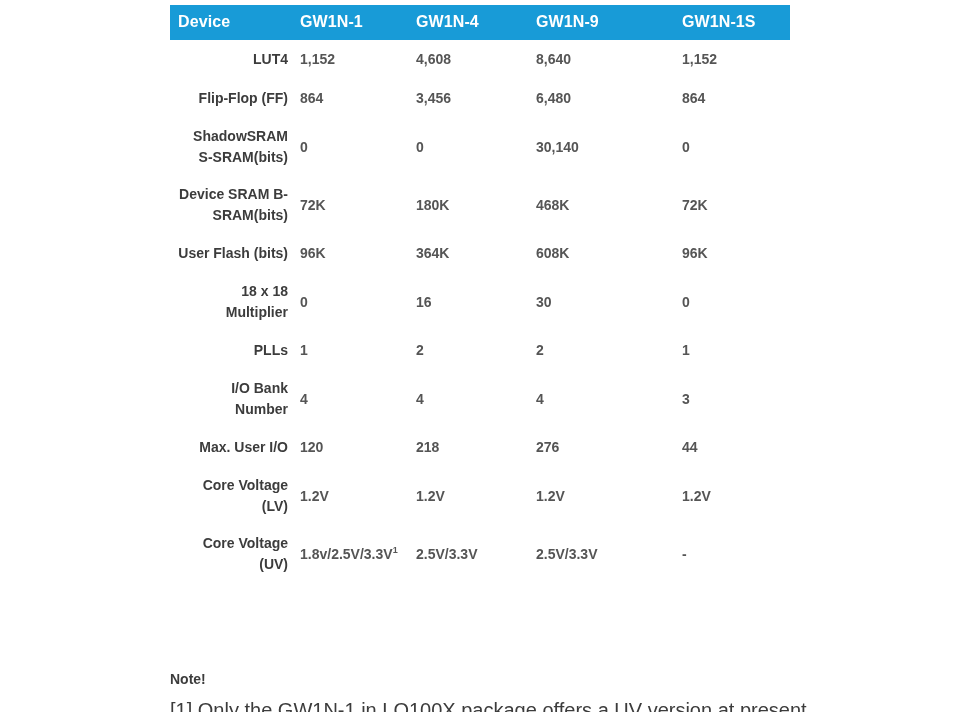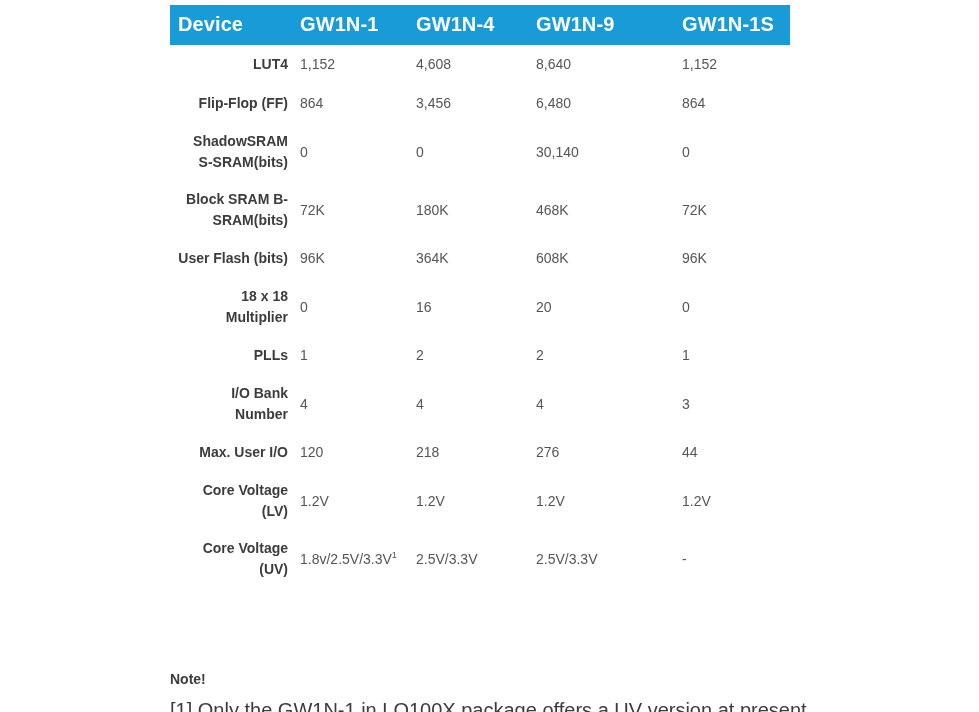--- a/index.html
+++ b/index.html
@@ -33,21 +33,21 @@
   }
   table.spec col.c0 { width: 122px; }
   table.spec col.c1 { width: 116px; }
   table.spec col.c2 { width: 120px; }
   table.spec col.c3 { width: 146px; }
   table.spec col.c4 { width: 116px; }
 
   table.spec thead th {
     background: #189bd7;
     color: #ffffff;
-    font-size: 20px;
+    font-size: 16px;
     font-weight: bold;
     text-align: left;
     padding: 8px 0 9px 8px;
     letter-spacing: 0.1px;
     vertical-align: middle;
     margin-left: 48px;
   }
   table.spec tbody td {
     font-size: 14px;
     padding: 9px 8px 9px 8px;
@@ -55,21 +55,21 @@
     line-height: 1.5;
     border: none;
   }
   table.spec tbody td.label {
     font-weight: bold;
     color: #3c3c3c;
     padding-right: 4px;
     text-align: right;
   }
   table.spec tbody td.val {
-    font-weight: normal;
+    font-weight: bold;
     color: #555555;
   }
   table.spec tbody tr.tall td {
     padding-top: 8px;
     padding-bottom: 8px;
   }
   sup {
     font-size: 9px;
     vertical-align: super;
     line-height: 0;
@@ -135,41 +135,41 @@
 
         <tr class="tall">
           <td class="label">ShadowSRAM S-SRAM(bits)</td>
           <td class="val">0</td>
           <td class="val">0</td>
           <td class="val">30,140</td>
           <td class="val">0</td>
         </tr>
 
         <tr class="tall">
-          <td class="label">Block SRAM B-SRAM(bits)</td>
+          <td class="label">Device SRAM B-SRAM(bits)</td>
           <td class="val">72K</td>
           <td class="val">180K</td>
           <td class="val">468K</td>
           <td class="val">72K</td>
         </tr>
 
 
         <tr>
           <td class="label">User Flash (bits)</td>
           <td class="val">96K</td>
           <td class="val">364K</td>
           <td class="val">608K</td>
           <td class="val">96K</td>
         </tr>
 
         <tr class="tall">
           <td class="label">18 x 18 Multiplier</td>
           <td class="val">0</td>
           <td class="val">16</td>
-          <td class="val">20</td>
+          <td class="val">30</td>
           <td class="val">0</td>
         </tr>
 
         <tr>
           <td class="label">PLLs</td>
           <td class="val">1</td>
           <td class="val">2</td>
           <td class="val">2</td>
           <td class="val">1</td>
         </tr>

